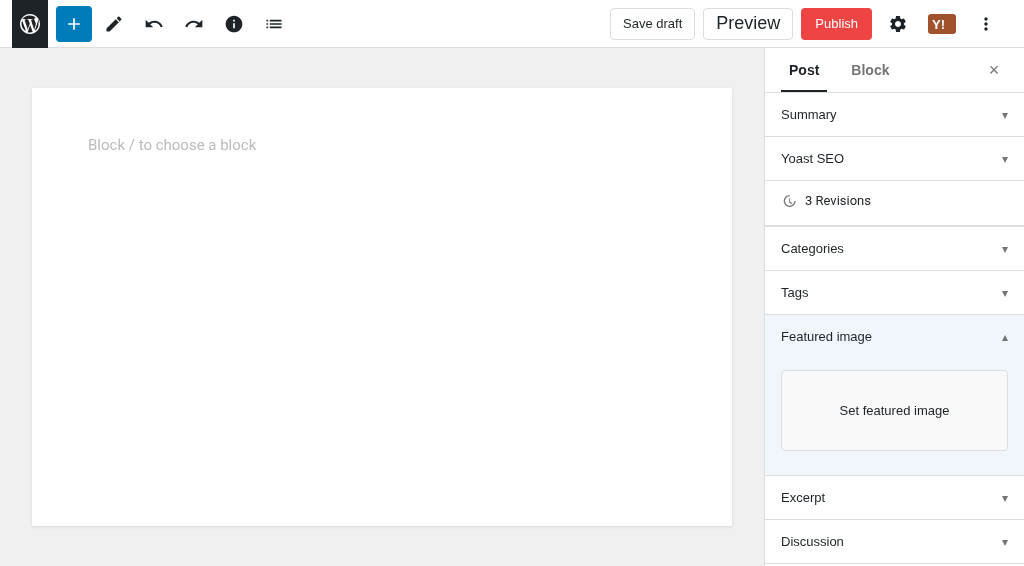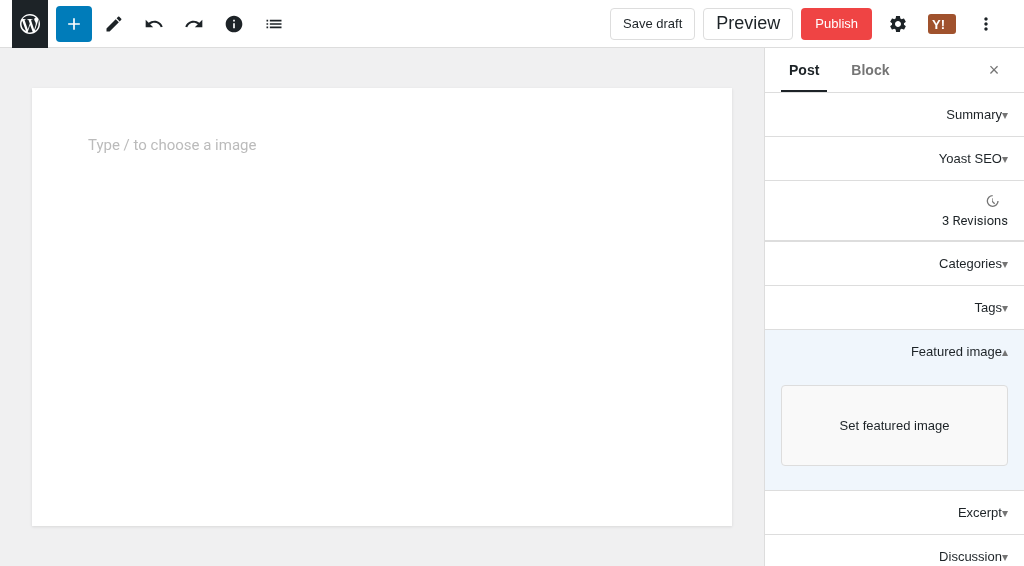--- a/index.html
+++ b/index.html
@@ -95,32 +95,32 @@
       margin-left: auto; width: 28px; height: 28px; border: none; background: transparent;
       cursor: pointer; display: flex; align-items: center; justify-content: center;
       font-size: 18px; color: #757575; border-radius: 4px;
     }
 
     
     .sidebar-panel {
       border-bottom: 1px solid #ddd; flex-shrink: 0;
     }
     .panel-header {
-      display: flex; align-items: center; justify-content: flex-end;
+      display: flex; align-items: center; justify-content: space-between;
       padding: 14px 16px; cursor: pointer; background: none; border: none;
       width: 100%; text-align: left;
     }
     .panel-header.active-panel { background: #f0f6fc; }
     .panel-title { font-size: 13px; font-weight: 500; color: #1d2327; }
     .panel-chevron { font-size: 12px; color: #757575; }
 
     
     .revisions-row {
-      display: flex; align-items: flex-end; padding: 12px 16px;
-      border-bottom: 1px solid #ddd; cursor: pointer; flex-direction: column;
+      display: flex; align-items: flex-start; padding: 12px 16px;
+      border-bottom: 1px solid #ddd; cursor: pointer;
     }
     .revisions-icon { font-size: 15px; color: #757575; margin-right: 8px; }
     .revisions-text { font-size: 13px; color: #1d2327; }
 
     
     .featured-image-content {
       padding: 12px 16px;
     }
     .set-featured-image-btn {
       width: 100%; padding: 32px 16px; background: #f9f9f9; border: 1px solid #ddd;
@@ -199,21 +199,21 @@
           <path d="M12 8c1.1 0 2-.9 2-2s-.9-2-2-2-2 .9-2 2 .9 2 2 2zm0 2c-1.1 0-2 .9-2 2s.9 2 2 2 2-.9 2-2-.9-2-2-2zm0 6c-1.1 0-2 .9-2 2s.9 2 2 2 2-.9 2-2-.9-2-2-2z"></path>
         </svg>
     </button>
   </div>
 </div>
 
 <div class="main-layout">
 
   <div class="editor-area">
     <div class="editor-content">
-      <div class="editor-body-placeholder">Type / to choose a image</div>
+      <div class="editor-body-placeholder">Block / to choose a block</div>
     </div>
   </div>
 
   <div class="sidebar">
 
     <div class="sidebar-tabs">
       <button class="sidebar-tab active">Post</button>
       <button class="sidebar-tab">Block</button>
       <button class="sidebar-close">×</button>
     </div>

